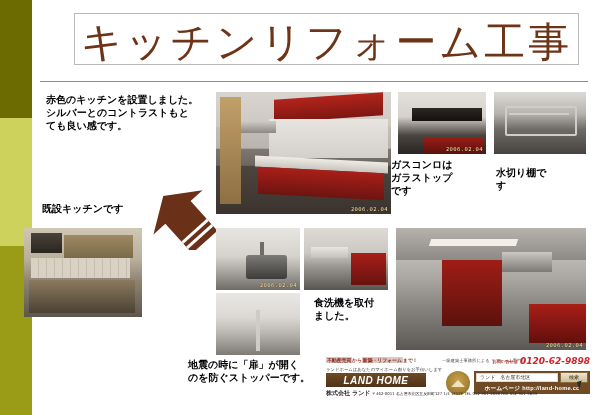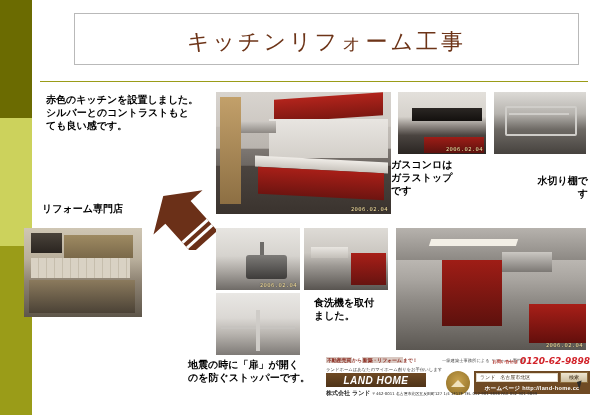--- a/index.html
+++ b/index.html
@@ -18,21 +18,21 @@
   .stripe-edge{position:absolute;left:32px;top:0;width:3px;height:415px;background:#ffffff;}
 
   
   .title-box{
     position:absolute;left:74px;top:13px;width:505px;height:52px;
     border:1px solid #b9b9b9;background:#ffffff;
     display:flex;align-items:center;justify-content:center;
     box-sizing:border-box;
   }
   .title-text{
-    color:#6d3418;font-size:22px;line-height:1;letter-spacing:3px;
+    color:#6d3418;font-size:41px;line-height:1;letter-spacing:3px;
     font-family:"DejaVu Sans","Liberation Sans",sans-serif;
     white-space:nowrap;
     margin-top:6px;
   }
   .title-rule{position:absolute;left:40px;top:81px;width:548px;height:1px;background:#9a9c18;}
 
   
   .cap{
     position:absolute;color:#000000;font-size:10px;line-height:1.32;
     font-family:"DejaVu Sans","Liberation Sans",sans-serif;font-weight:bold;
@@ -174,24 +174,24 @@
 </div>
 
 <div class="photo p-shelf" style="left:494px;top:92px;width:92px;height:62px;">
   <div class="rack"></div>
   <div class="rack2"></div>
 </div>
 
 <div class="cap" style="left:391px;top:158px;width:92px;">ガスコンロは
 ガラストップ
 です</div>
-<div class="cap" style="left:496px;top:174px;width:92px;text-align:right;">水切り棚で
+<div class="cap" style="left:496px;top:166px;width:92px;">水切り棚で
 す</div>
 
-<div class="cap" style="left:42px;top:202px;width:120px;">リフォーム専門店</div>
+<div class="cap" style="left:42px;top:202px;width:120px;">既設キッチンです</div>
 
 <div class="photo p-old" style="left:24px;top:228px;width:118px;height:89px;">
   <div class="hood"></div>
   <div class="cab"></div>
   <div class="tile"></div>
   <div class="low"></div>
 </div>
 
 <div class="arrow">
   <svg viewBox="0 0 74 62" width="74" height="62" aria-hidden="true">

